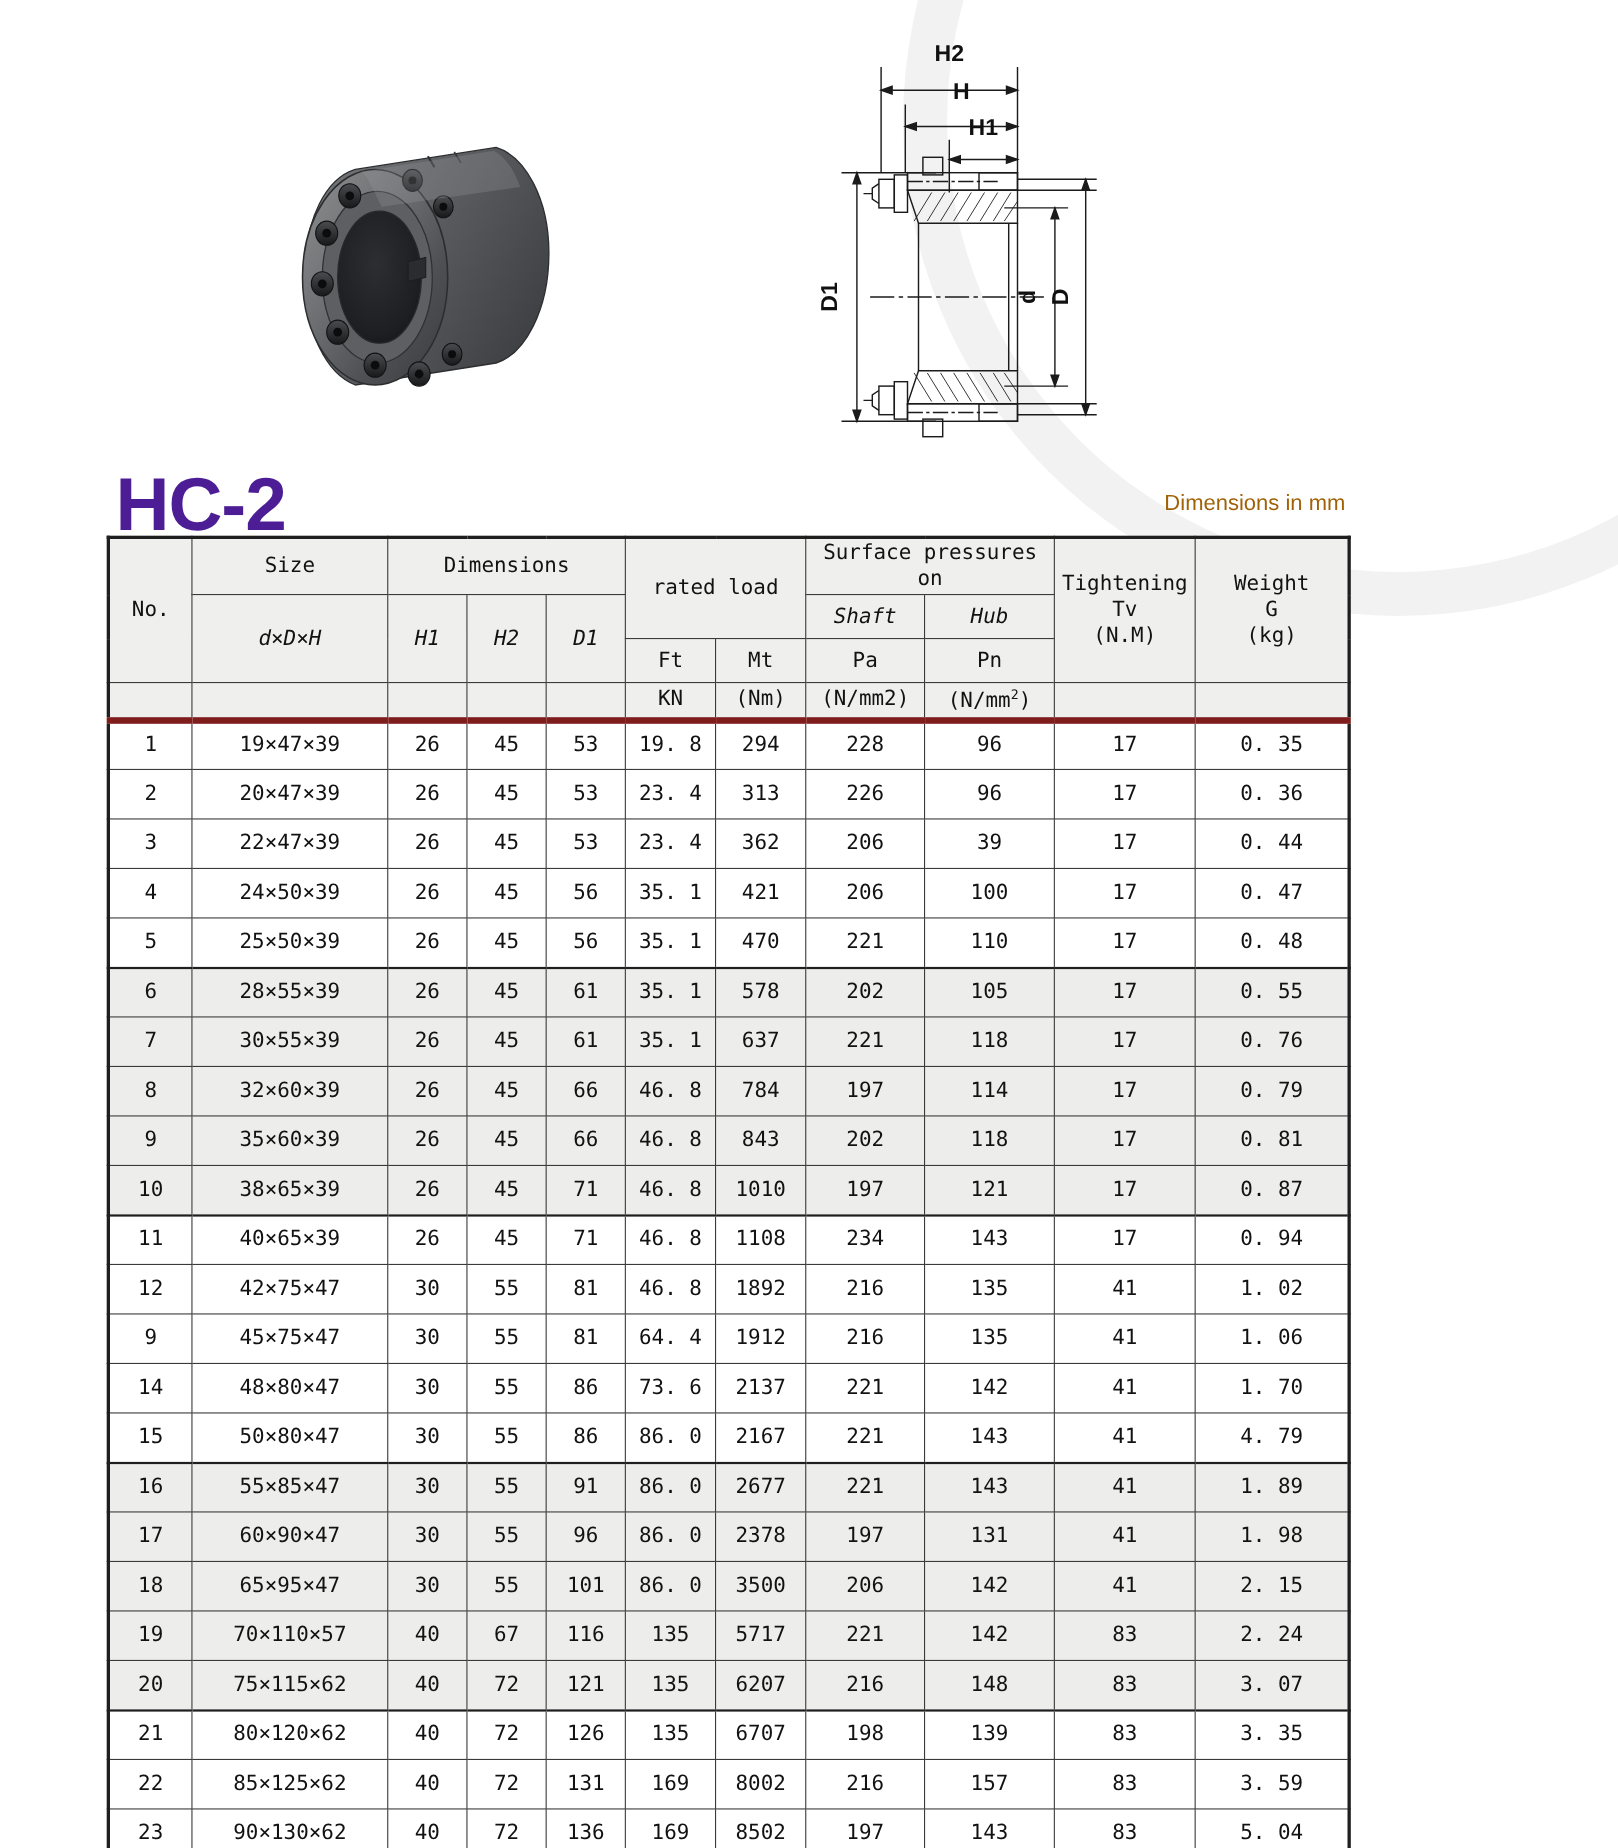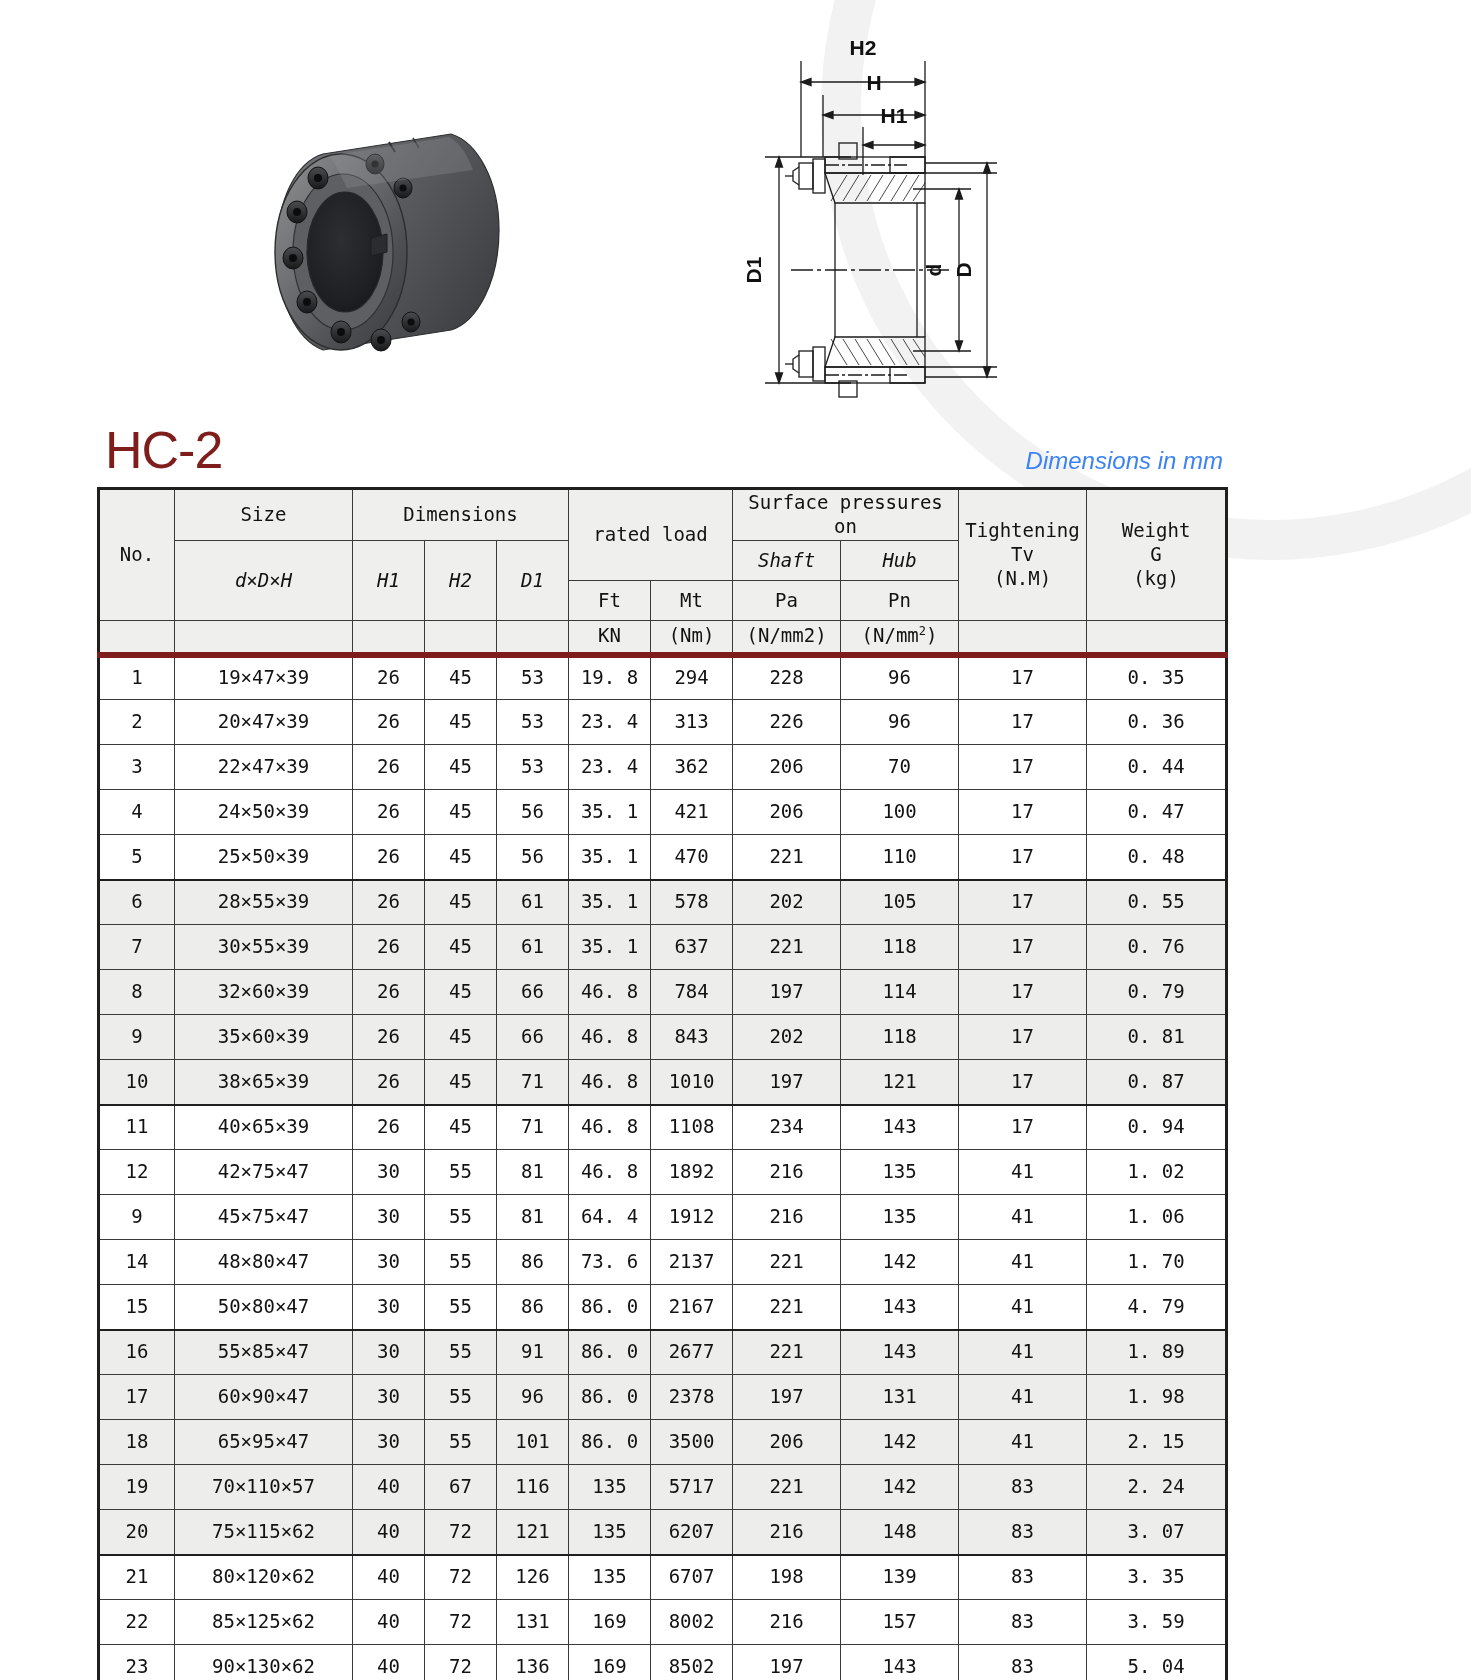--- a/index.html
+++ b/index.html
@@ -33,27 +33,27 @@
 
   .photo-wrap{ position:absolute; left:255px; top:120px; width:300px; height:250px; }
 
   .drawing-wrap{ position:absolute; left:735px; top:35px; width:320px; height:385px; }
 
   
   .title-row{ position:relative; z-index:3; height:62px; }
   .model-title{
     position:absolute; left:105px; top:-5px;
     font-family:"Liberation Sans", sans-serif;
-    font-size:52px; font-weight:normal; color:#7f1d1d;
+    font-size:68px; font-weight:bold; color:#4c1d95;
     letter-spacing:-1px;
   }
   .dims-note{
     position:absolute; right:248px; top:22px;
     font-family:"Liberation Sans", sans-serif;
-    font-size:24px; color:#3b82f6;font-style:italic;
+    font-size:20px; color:#a16207;
   }
 
   
   .table-wrap{ position:relative; z-index:3; margin:0 0 0 97px; width:1128px; }
   table.spec{
     border-collapse:collapse;
     width:1128px;
     table-layout:fixed;
     font-size:19px;
     color:#121212;
@@ -371,21 +371,21 @@
         </tr>
         <tr>
           <td>3</td>
           <td>22×47×39</td>
           <td>26</td>
           <td>45</td>
           <td>53</td>
           <td>23. 4</td>
           <td>362</td>
           <td>206</td>
-          <td>70</td>
+          <td>39</td>
           <td>17</td>
           <td>0. 44</td>
         </tr>
         <tr>
           <td>4</td>
           <td>24×50×39</td>
           <td>26</td>
           <td>45</td>
           <td>56</td>
           <td>35. 1</td>

